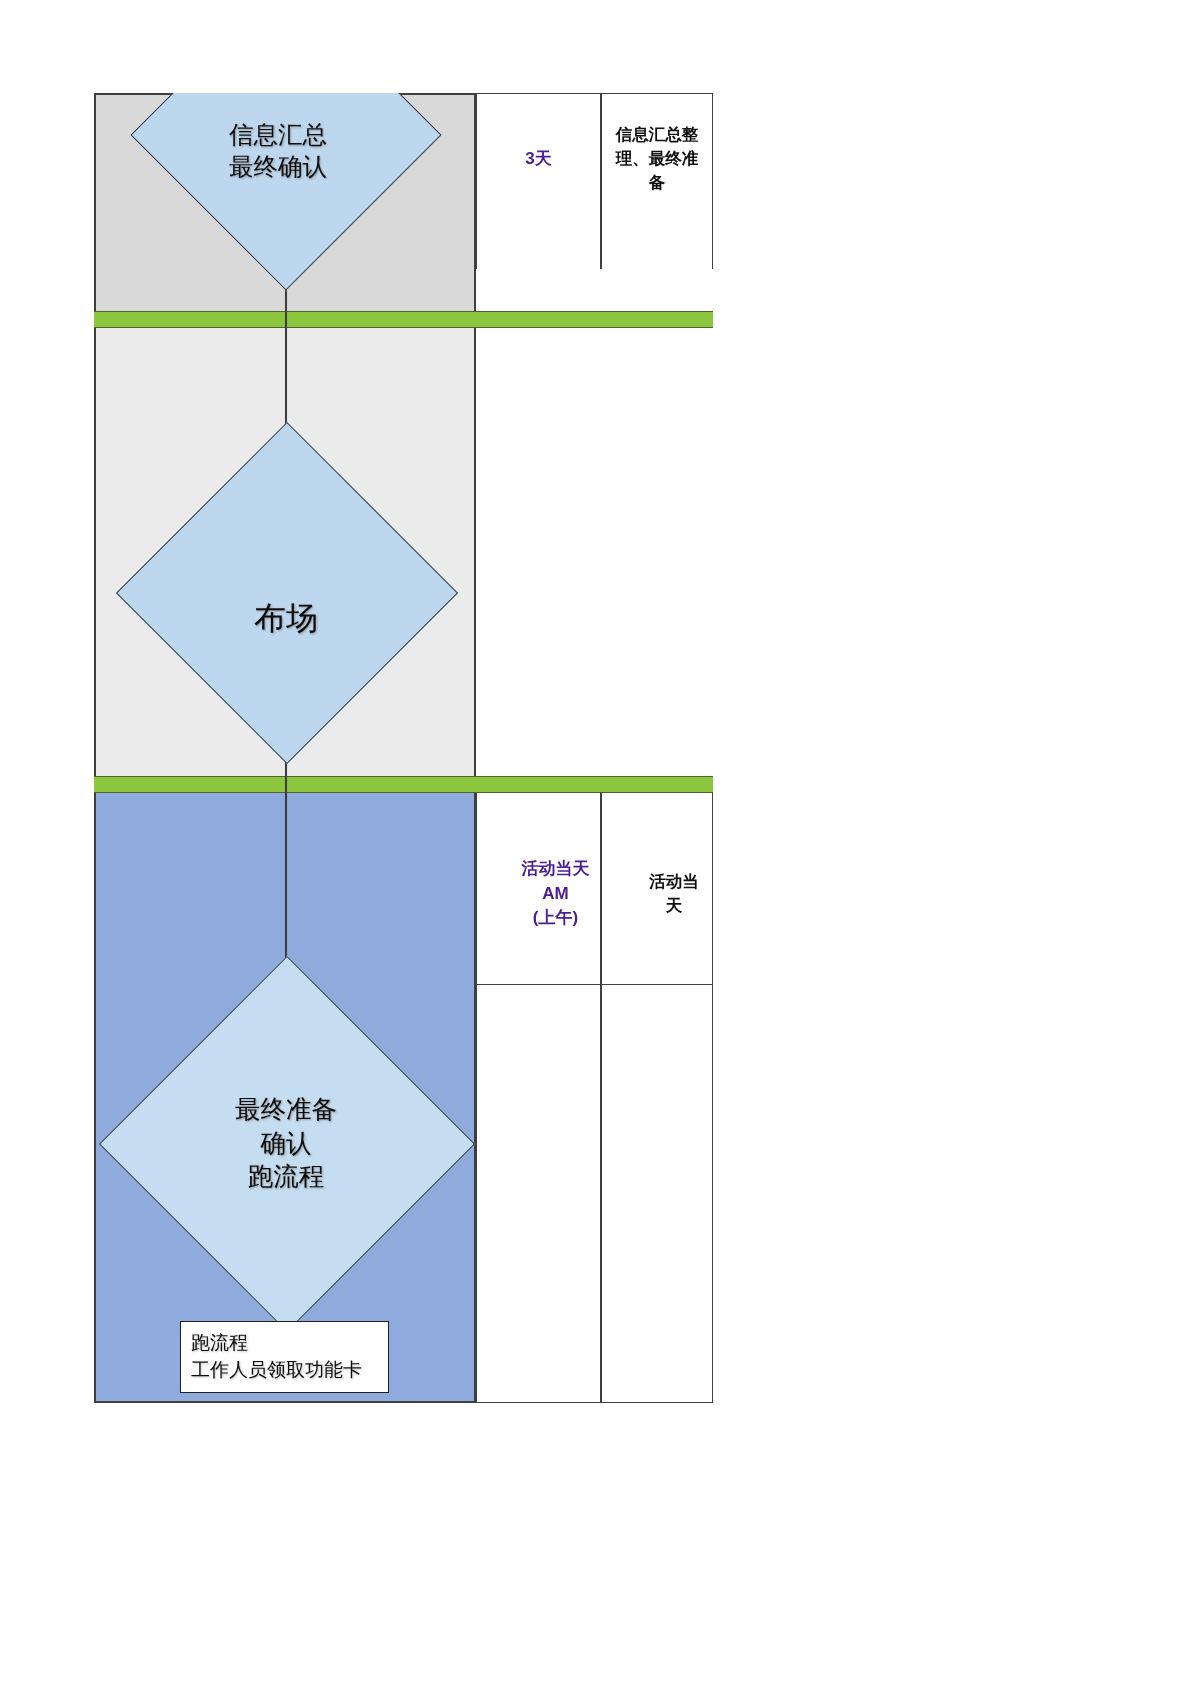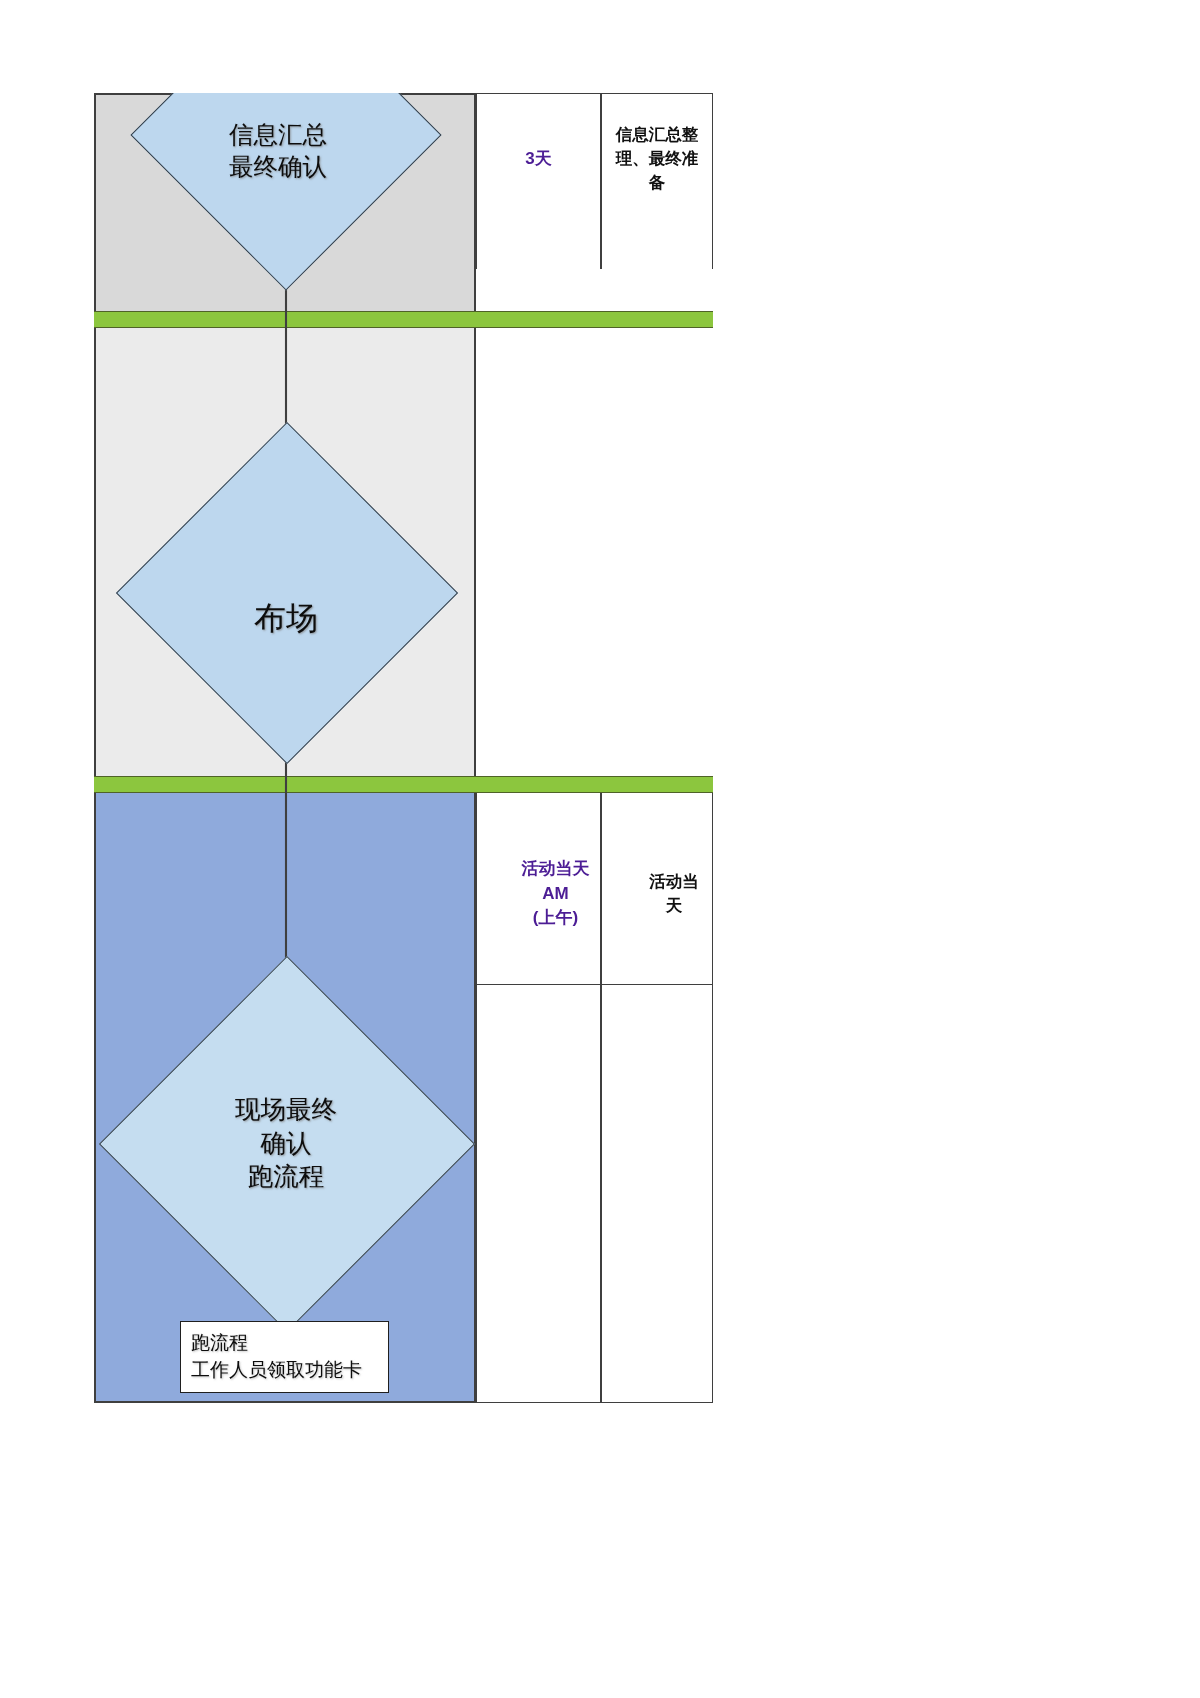--- a/index.html
+++ b/index.html
@@ -220,20 +220,20 @@
   <div id="clip-top">
     <div id="d1" class="diamond"></div>
   </div>
   <div id="d1-label" class="diamond-label">信息汇总
 最终确认</div>
 
   <div id="d2" class="diamond"></div>
   <div id="d2-label" class="diamond-label">布场</div>
 
   <div id="d3" class="diamond"></div>
-  <div id="d3-label" class="diamond-label">现场最终
+  <div id="d3-label" class="diamond-label">最终准备
 确认
 跑流程</div>
 
   <div id="procbox">跑流程
 工作人员领取功能卡</div>
 
 </div>
 
 </body></html>

